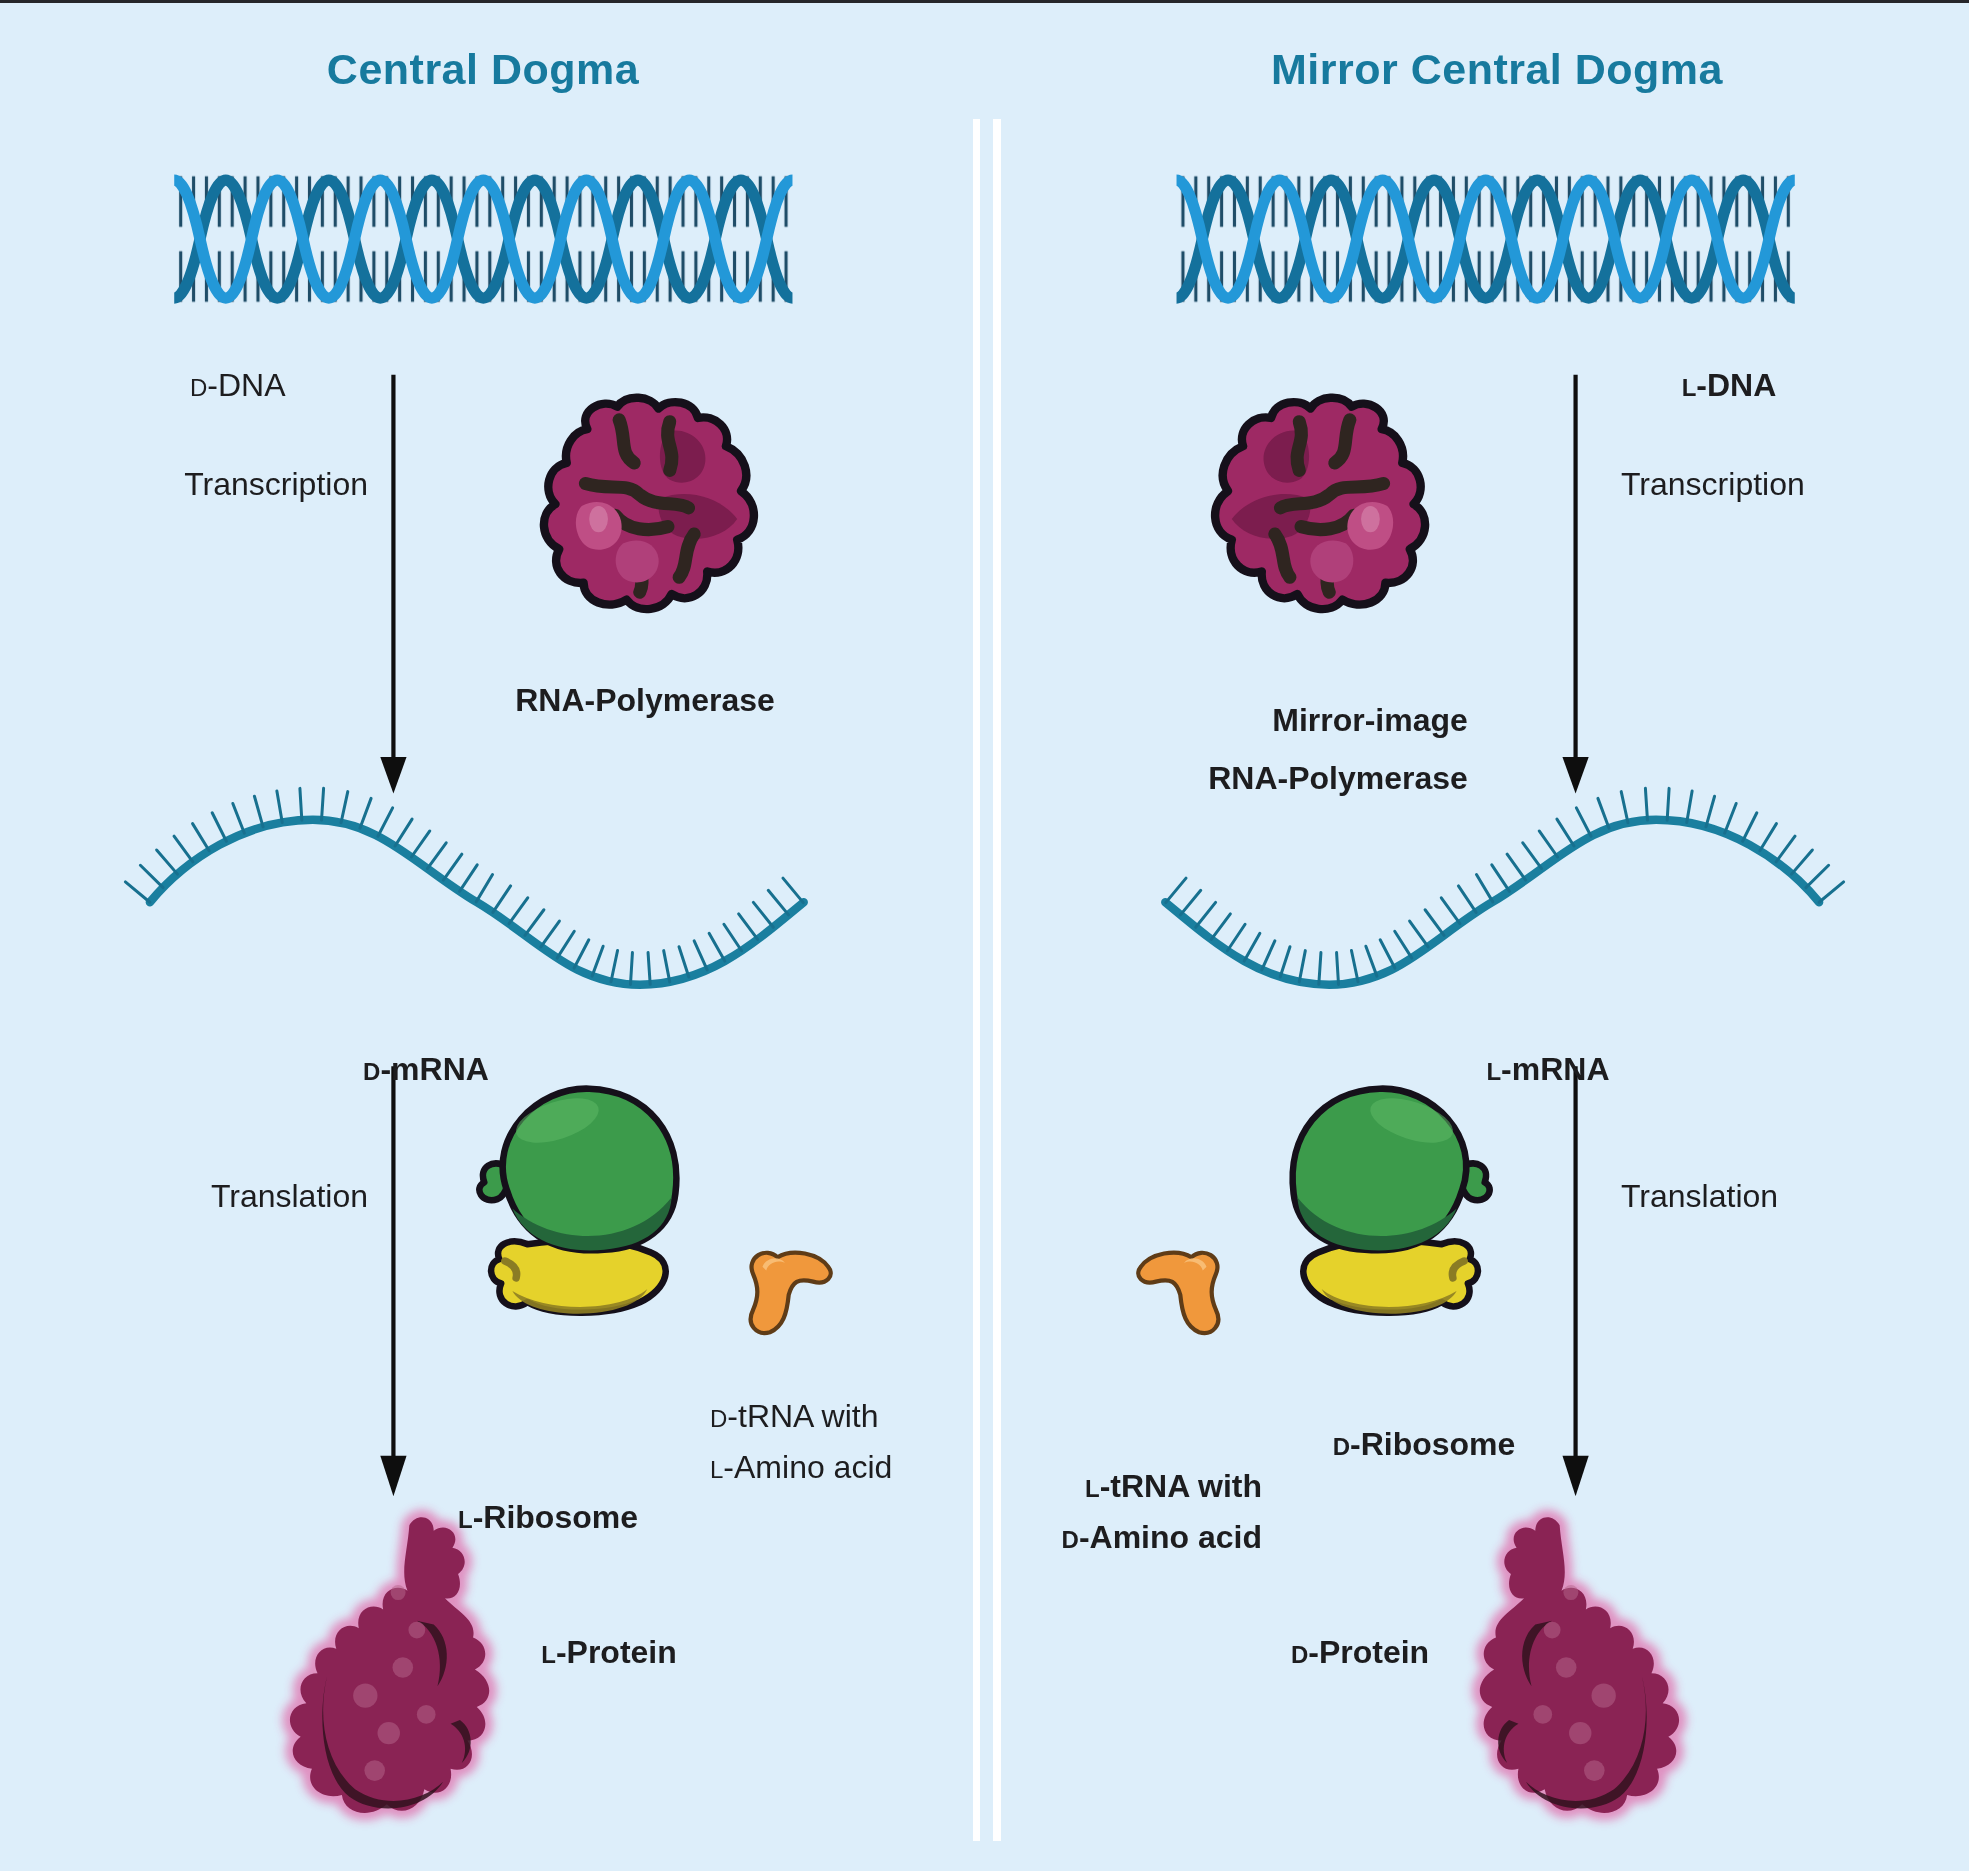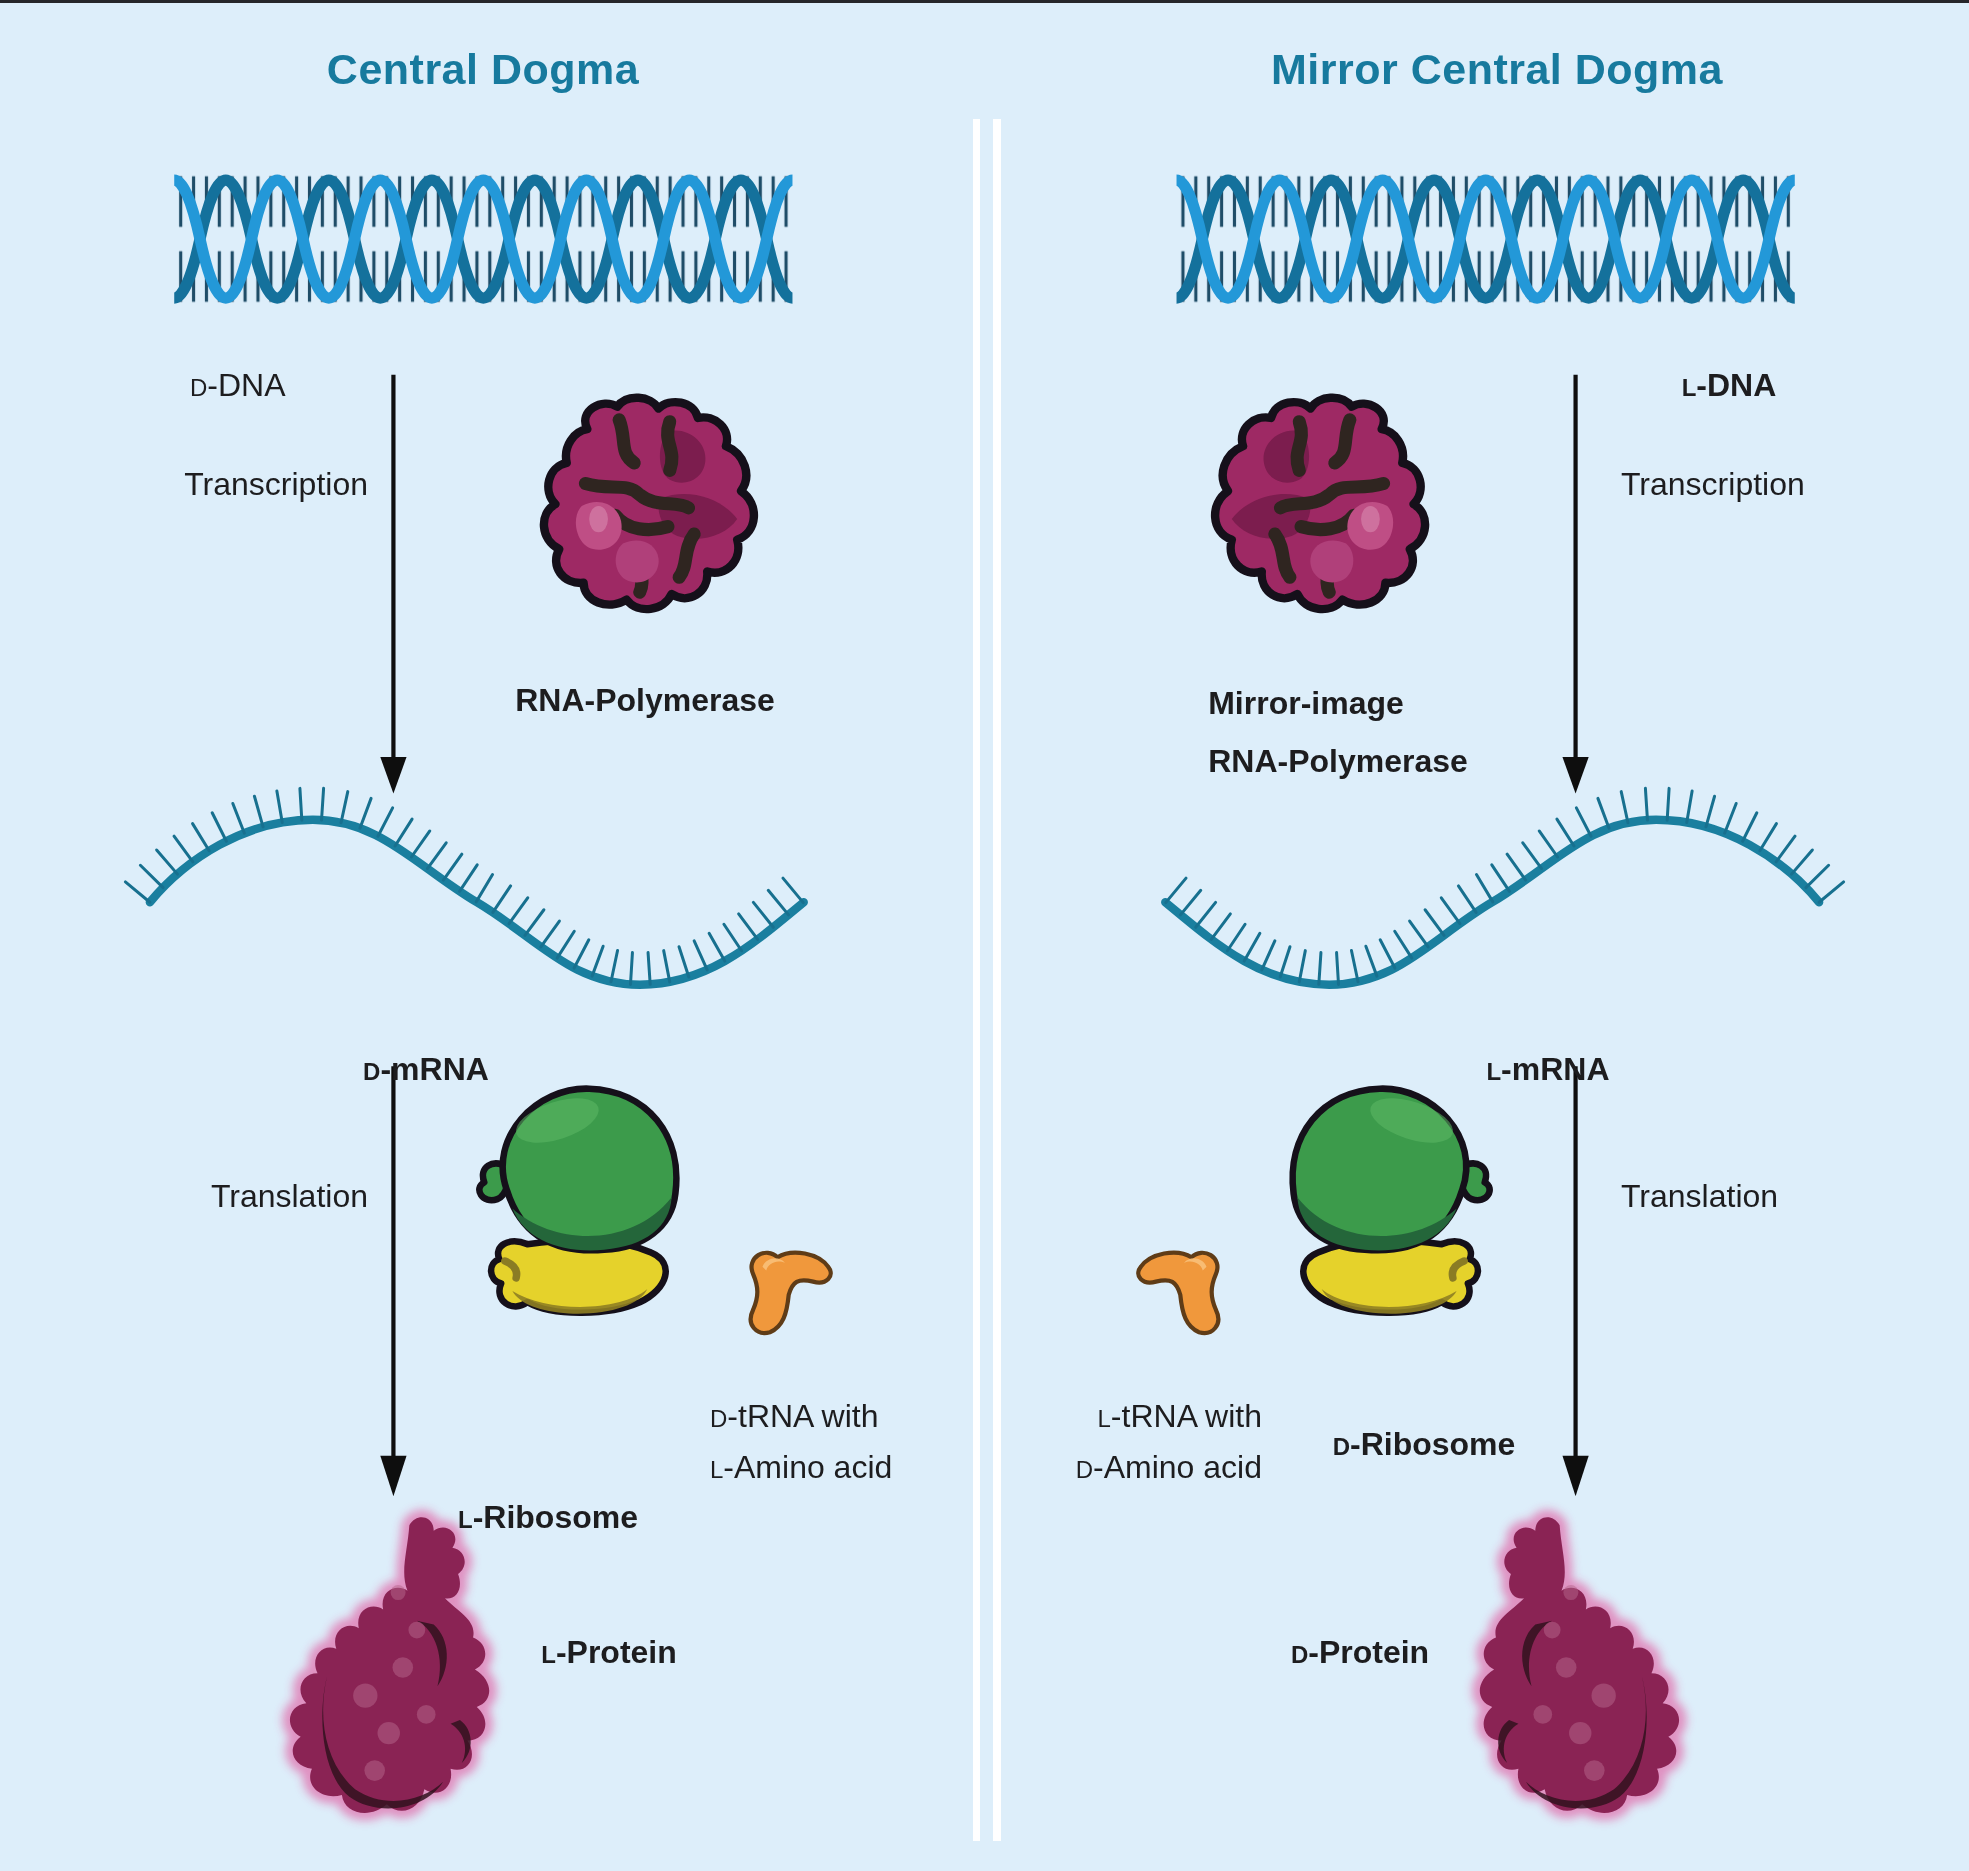--- a/index.html
+++ b/index.html
@@ -277,32 +277,32 @@
     <div><span class="pfx">L</span><span>-Amino acid</span></div>
   </div>
   <div class="lbl ctr" style="left:609px;top:1595px;text-align:center;">
     <span class="pfx">L</span><span>-Protein</span>
   </div>
 
   <div class="lbl ctr" style="left:1729px;top:328px;">
     <span class="pfx">L</span><span>-DNA</span>
   </div>
   <div class="lbl" style="left:1621px;top:427px;">Transcription</div>
-  <div class="lbl ctr" style="left:1338px;top:639px;text-align:left;line-height:1.8;">
+  <div class="lbl ctr" style="left:1338px;top:656px;text-align:right;line-height:1.8;">
     <div>Mirror-image</div>
     <div>RNA-Polymerase</div>
   </div>
   <div class="lbl ctr" style="left:1548px;top:1012px;">
     <span class="pfx">L</span><span>-mRNA</span>
   </div>
   <div class="lbl" style="left:1621px;top:1139px;">Translation</div>
   <div class="lbl ctr" style="left:1424px;top:1387px;">
     <span class="pfx">D</span><span>-Ribosome</span>
   </div>
-  <div class="lbl ra" style="left:1054px;top:1355px;width:208px;line-height:1.58;">
+  <div class="lbl ra" style="left:1054px;top:1425px;width:208px;line-height:1.58;font-weight:bold;">
     <div><span class="pfx">L</span><span>-tRNA with</span></div>
     <div><span class="pfx">D</span><span>-Amino acid</span></div>
   </div>
   <div class="lbl ctr" style="left:1360px;top:1595px;">
     <span class="pfx">D</span><span>-Protein</span>
   </div>
 
 </div>
 
 

